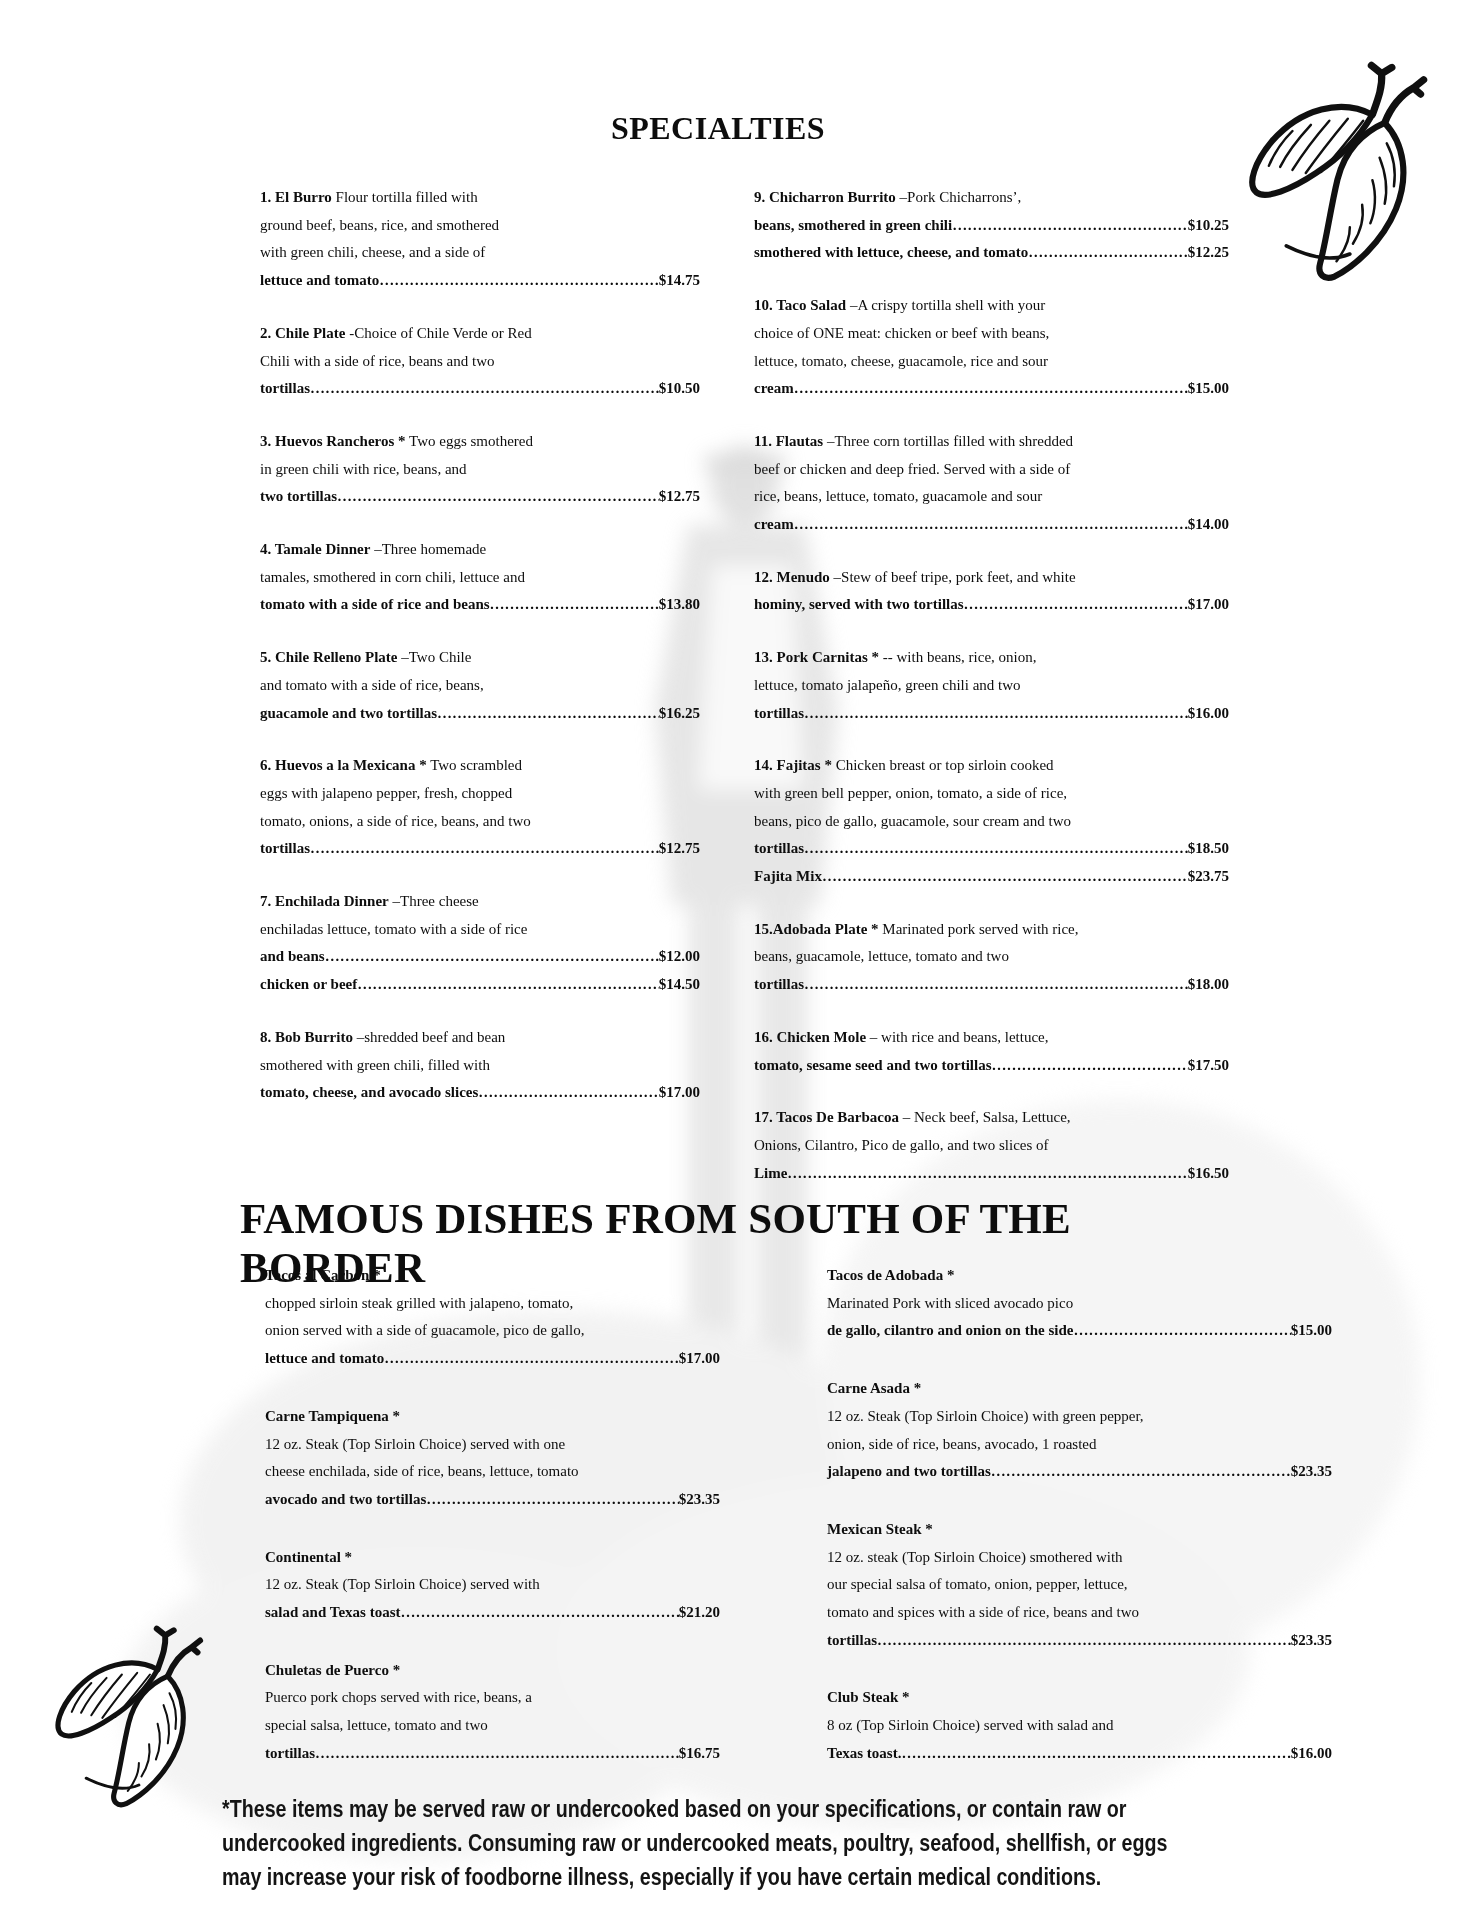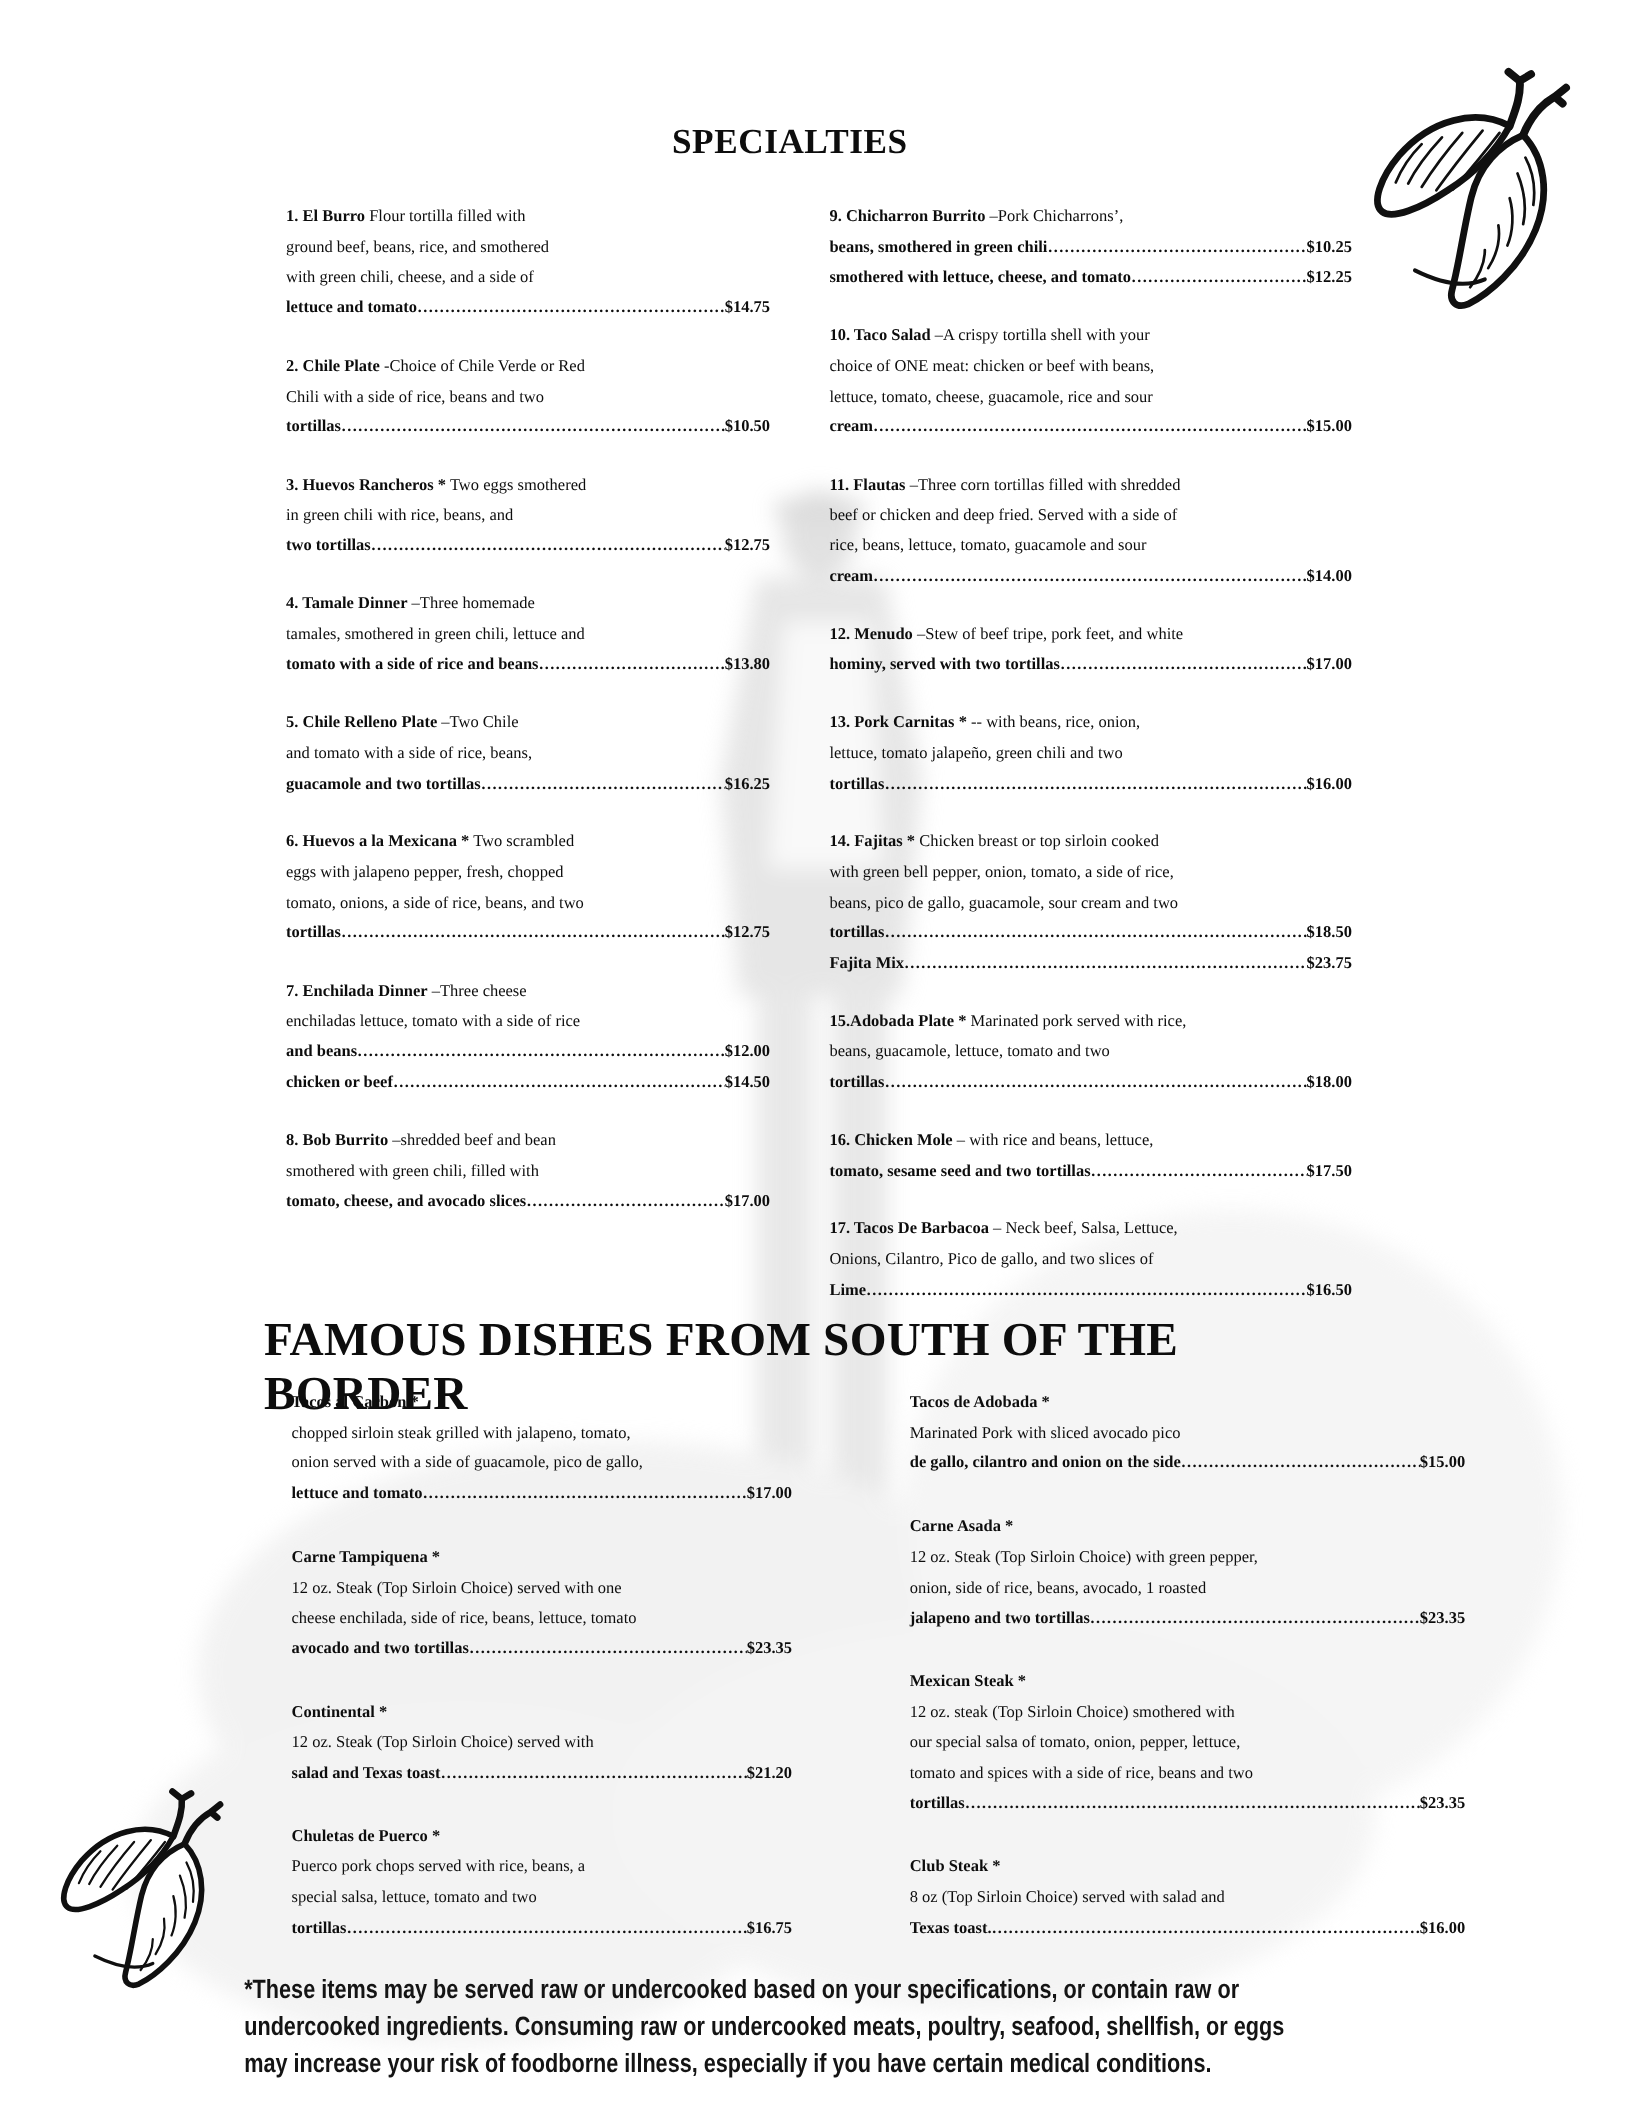--- a/index.html
+++ b/index.html
@@ -102,21 +102,21 @@
         <div class="line"><span class="item-name">3. Huevos Rancheros *</span><span> Two eggs smothered</span></div>
         <div class="line">in green chili with rice, beans, and</div>
         <div class="line priceline">
           <span class="pl-text">two tortillas</span>
           <span class="leader">………………………………………………………………………………………………………………………………………………………………</span>
           <span class="pl-price">$12.75</span>
         </div>
       </div>
       <div class="menu-item">
         <div class="line"><span class="item-name">4. Tamale Dinner</span><span> –Three homemade</span></div>
-        <div class="line">tamales, smothered in green chili, lettuce and</div>
+        <div class="line">tamales, smothered in corn chili, lettuce and</div>
         <div class="line priceline">
           <span class="pl-text">tomato with a side of rice and beans</span>
           <span class="leader">………………………………………………………………………………………………………………………………………………………………</span>
           <span class="pl-price">$13.80</span>
         </div>
       </div>
       <div class="menu-item">
         <div class="line"><span class="item-name">5. Chile Relleno Plate</span><span> –Two Chile</span></div>
         <div class="line">and tomato with a side of rice, beans,</div>
         <div class="line priceline">

